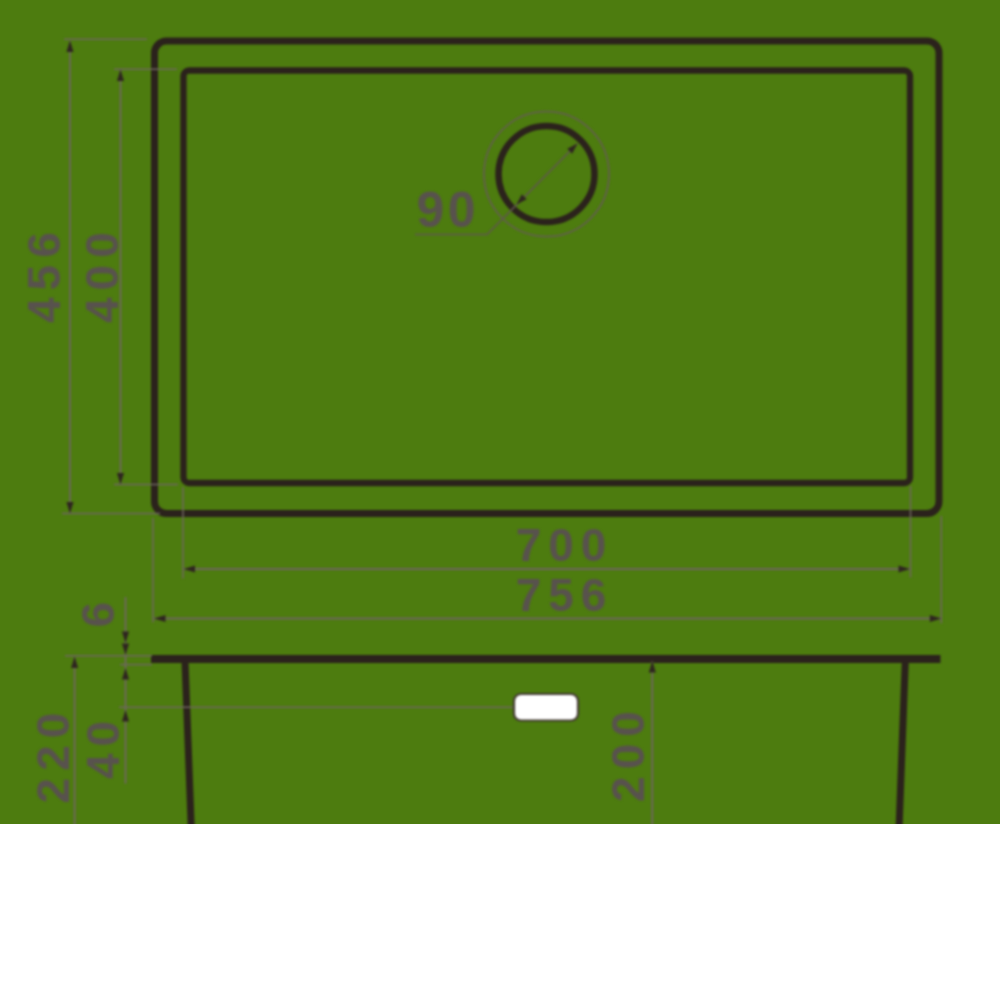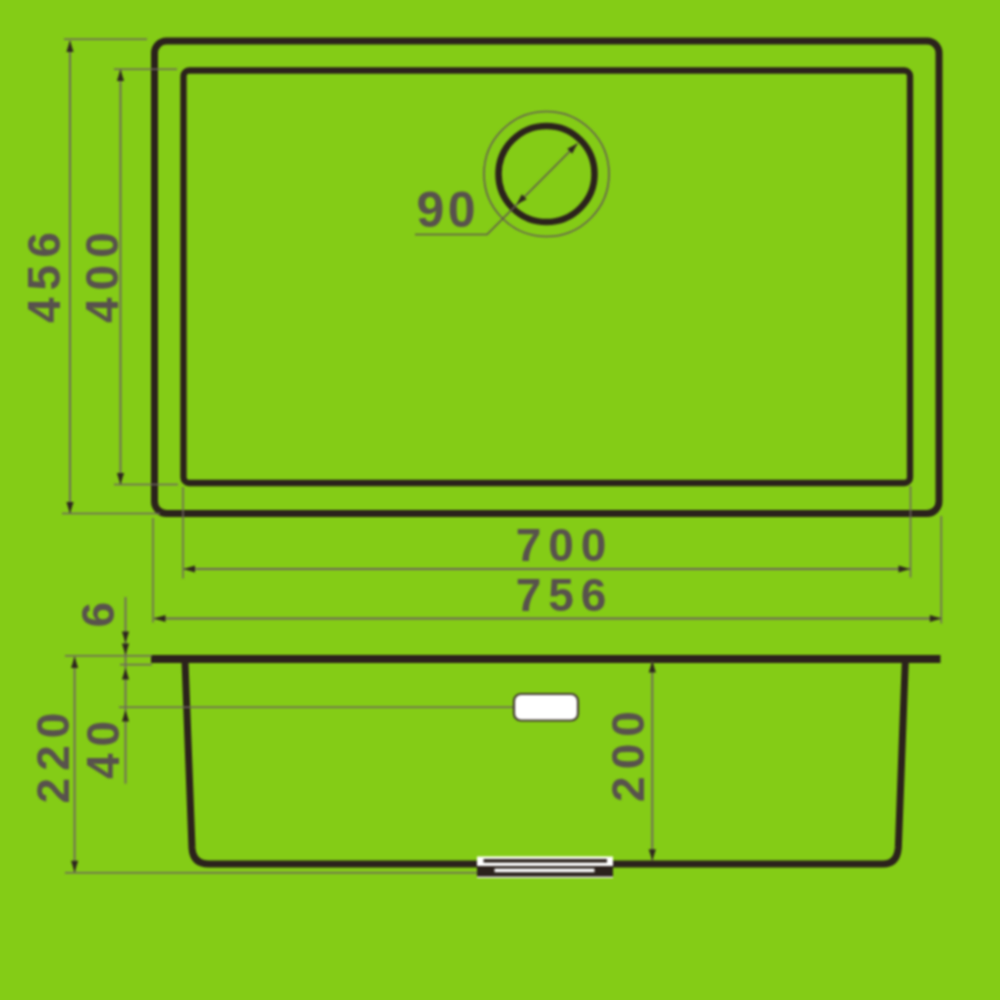--- a/index.html
+++ b/index.html
@@ -1,16 +1,16 @@
 <!DOCTYPE html>
 <html><head>
 <meta charset="utf-8">
 <style>
   html,body{margin:0;padding:0;background:#ffffff;}
-  #c{position:relative;width:1000px;height:1000px;background:#84cc16;overflow:hidden;}
+  #c{position:relative;width:1000px;height:824px;background:#4d7c0f;overflow:hidden;}
   svg{display:block;filter:blur(0.85px);}
   text{font-family:"Liberation Sans",sans-serif;font-weight:bold;fill:#58524d;}
 </style>
 </head>
 <body>
 <div id="c">
 <svg width="1000" height="1000" viewBox="0 0 1000 1000">
 
   <rect x="154.5" y="41" width="784.5" height="472.5" rx="12" fill="none" stroke="#2b221c" stroke-width="7"></rect>
 

